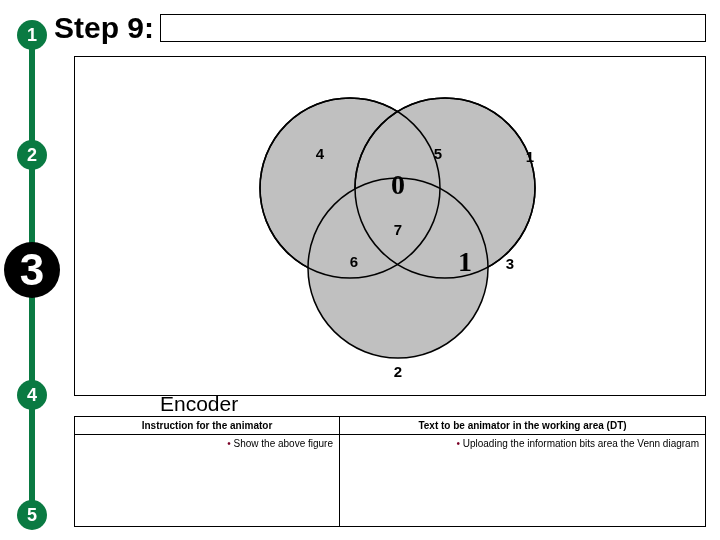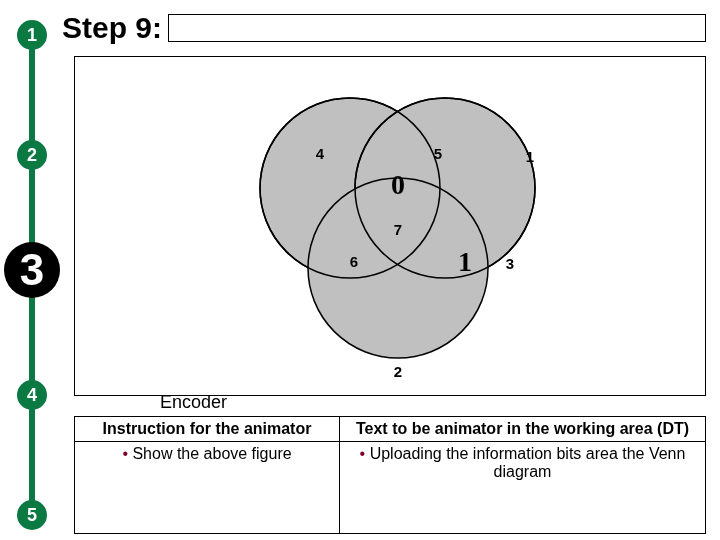--- a/index.html
+++ b/index.html
@@ -50,21 +50,21 @@
   .step-dot.current {
     width: 56px;
     height: 56px;
     background: #000;
     font-size: 44px;
   }
 
   
   .header {
     position: absolute;
-    left: 62px;
+    left: 54px;
     top: 8px;
     right: 14px;
     height: 40px;
     display: flex;
     align-items: center;
     gap: 6px;
   }
   .step-title {
     font-size: 30px;
     font-weight: 700;
@@ -90,38 +90,38 @@
     left: 50%;
     top: 52%;
     transform: translate(-50%, -50%);
     width: 340px;
     height: 320px;
   }
 
   .caption {
     position: absolute;
     left: 74px;
-    font-size: 18px;
+    font-size: 21px;
   }
 
   
   .instr-table {
     position: absolute;
     left: 74px;
     right: 14px;
     top: 416px;
     border-collapse: collapse;
     width: calc(100% - 88px);
-    font-size: 16px;
+    font-size: 10px;
   }
   .instr-table th, .instr-table td {
     border: 1px solid #000;
     padding: 3px 6px;
     vertical-align: top;
-    text-align: center;
+    text-align: right;
   }
   .instr-table th {
     font-weight: 700;
     text-align: center;
   }
   .instr-table td {
     height: 92px;
   }
   .instr-table td .bullet { color: #7a0026; }
   .instr-table td.col-a { width: 42%; }

